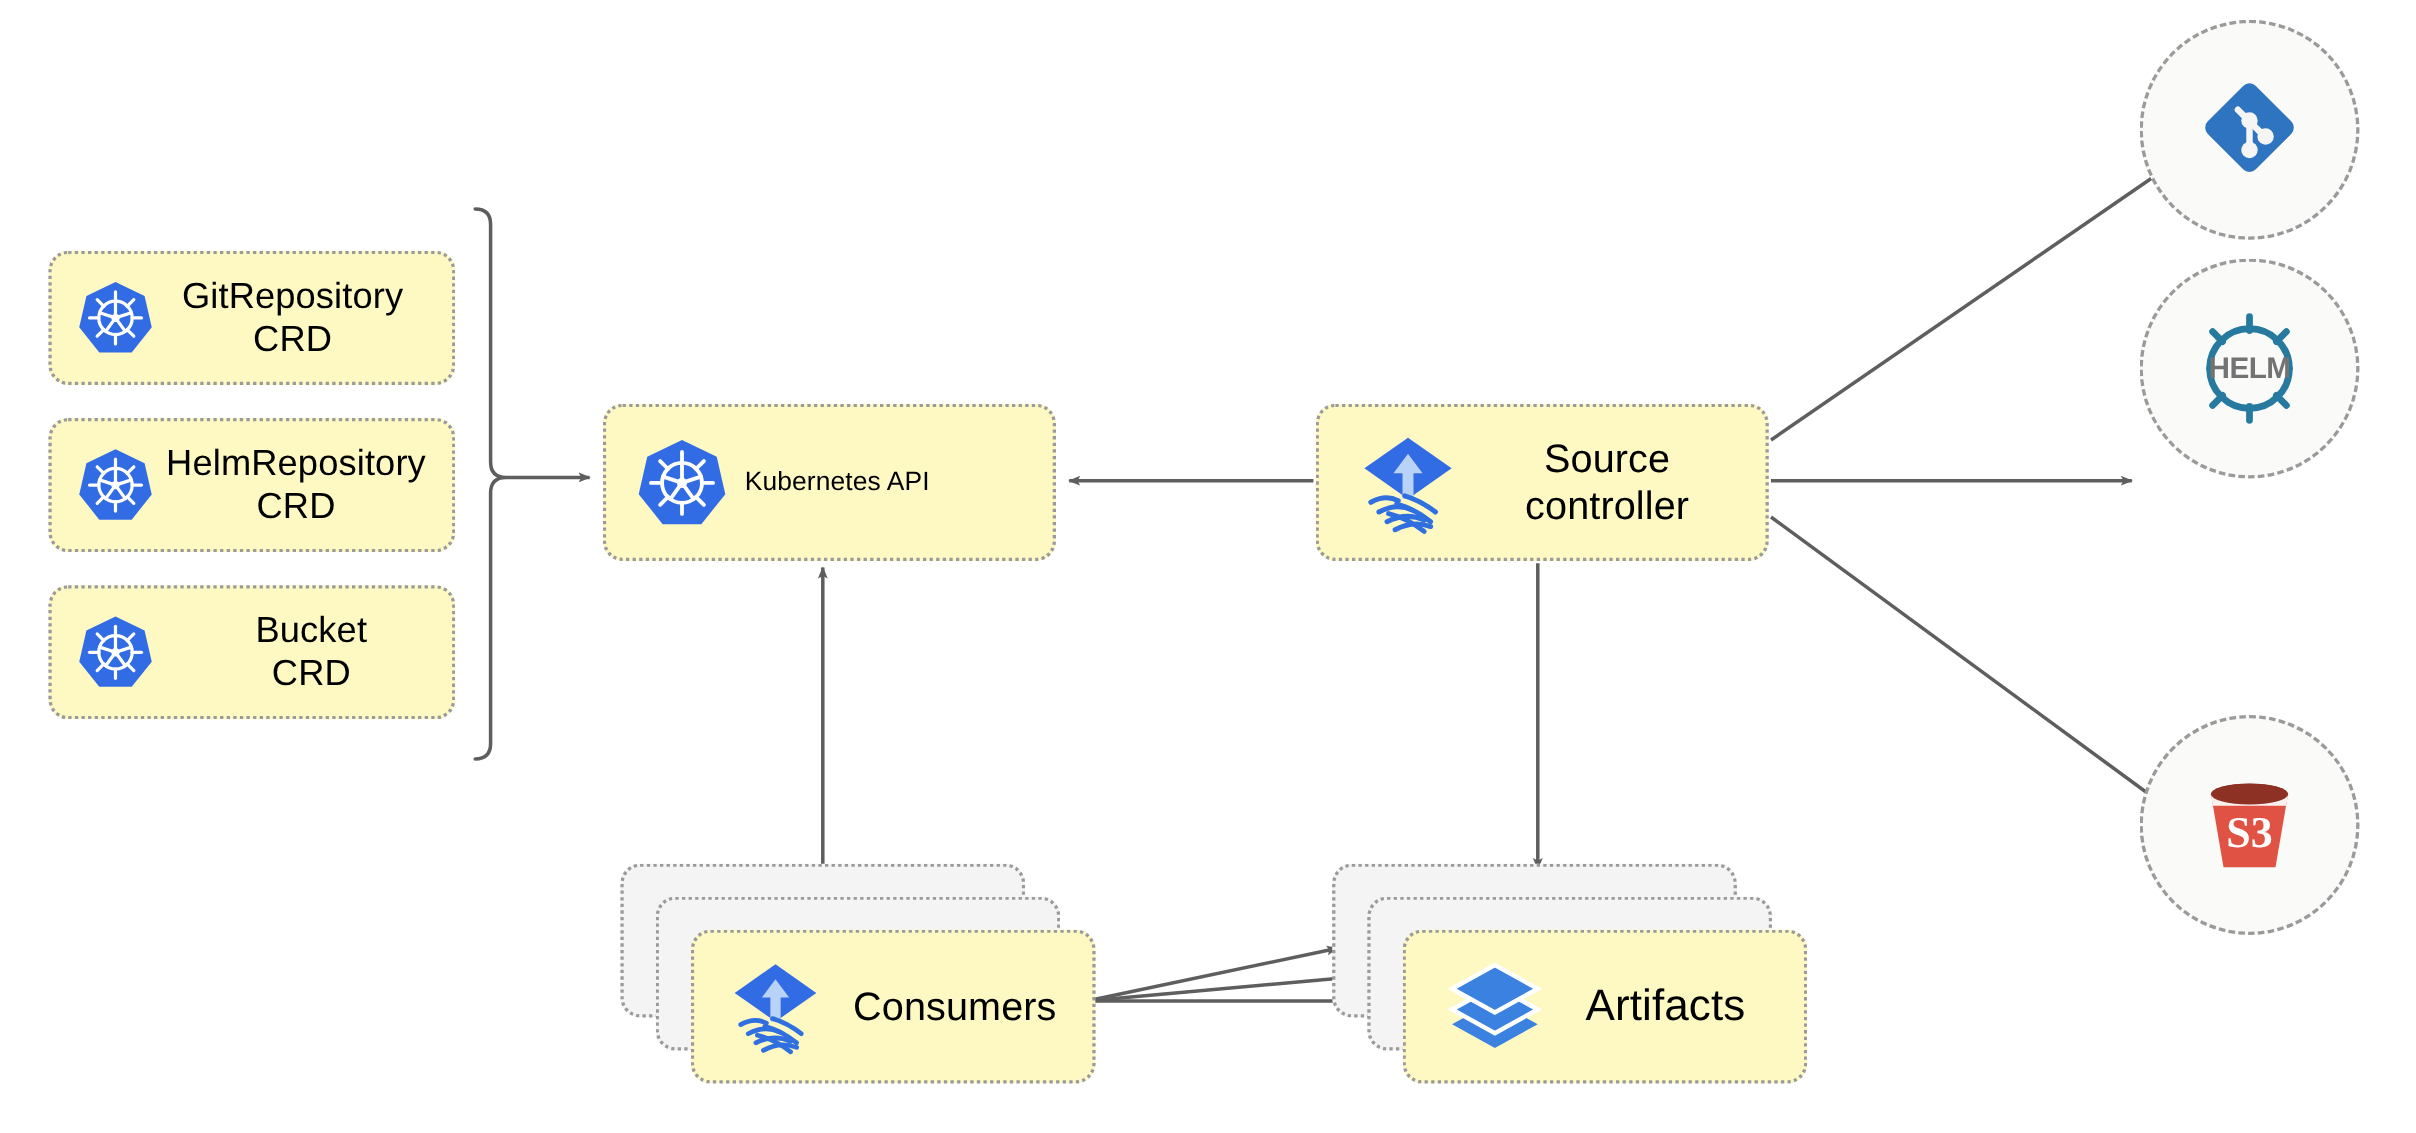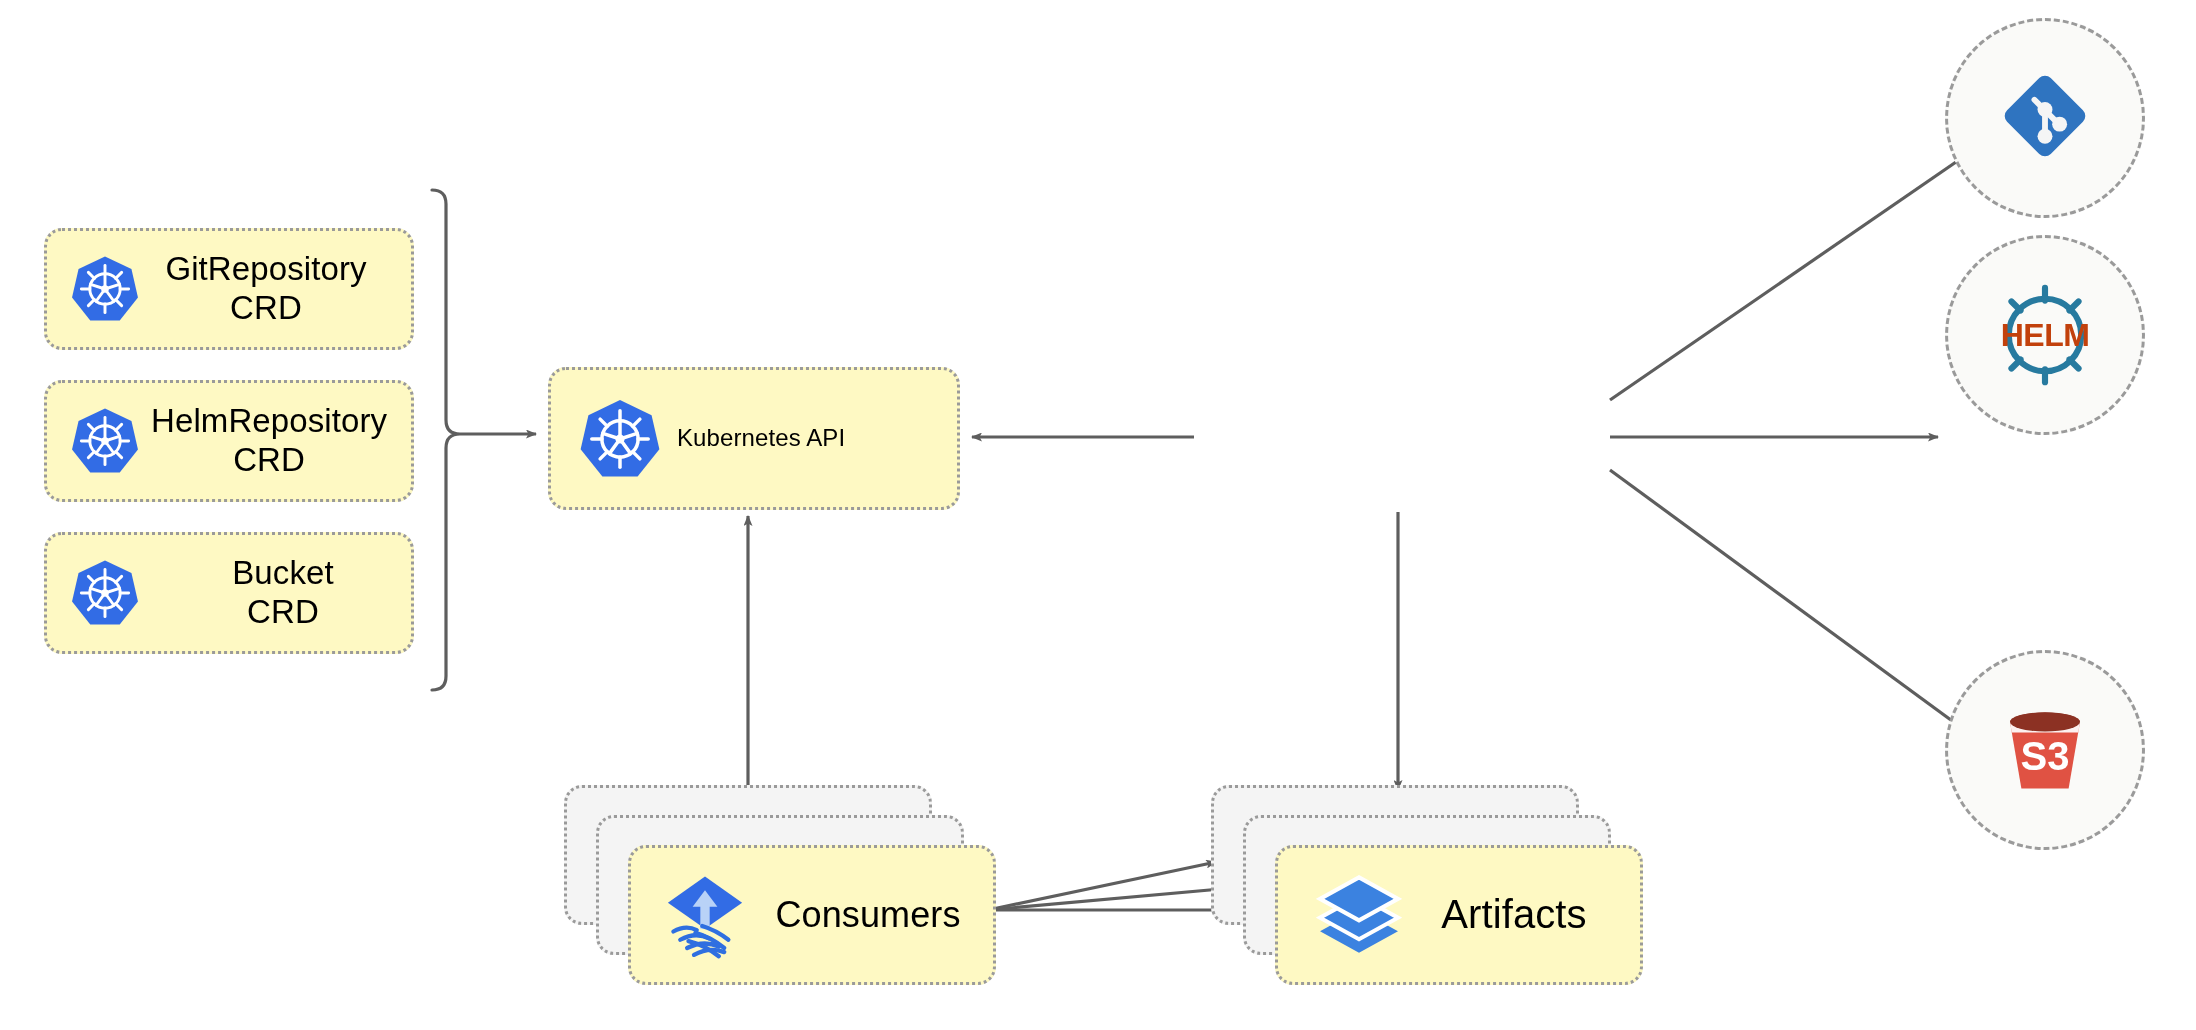--- a/index.html
+++ b/index.html
@@ -189,20 +189,39 @@
           <line x1="32" y1="32" x2="39.9" y2="42.9"></line>
           <line x1="32" y1="32" x2="24.1" y2="42.9"></line>
           <line x1="32" y1="32" x2="19.2" y2="27.8"></line>
         </g>
         <circle cx="32" cy="32" r="3.4" fill="#ffffff"></circle>
       </svg>
     </span>
     <span class="lbl">Kubernetes API</span>
   </div>
 
+  <div class="node" id="node-source-controller">
+    <span class="ico">
+      <svg viewBox="0 0 64 64" width="94" height="94">
+        <path d="M32 4 L59 23 L32 42 L5 23 Z" fill="#326ce5"></path>
+        <path d="M32 14 L41 26 L35.4 26 L35.4 42 L28.6 42 L28.6 26 L23 26 Z" fill="#b9d2f7"></path>
+        <g stroke="#2f6fe0" stroke-width="3.1" stroke-linecap="round" fill="none">
+          <path d="M9 44 q9 -5 17 -1"></path>
+          <path d="M14 50 q11 -6 21 -1"></path>
+          <path d="M19 56 q12 -6 23 -1"></path>
+          <path d="M24 61 q11 -6 22 -2"></path>
+          <path d="M30 40 q10 3 19 10"></path>
+          <path d="M25 45 q11 3 21 11"></path>
+          <path d="M20 51 q12 3 22 11"></path>
+        </g>
+      </svg>
+    </span>
+    <span class="lbl">Source
+controller</span>
+  </div>
 
   <div class="stack-ghost" style="left:564px;top:785px;width:368px;height:140px;"></div>
   <div class="stack-ghost g2" style="left:596px;top:815px;width:368px;height:140px;"></div>
   <div class="node" id="node-consumers">
     <span class="ico">
       <svg viewBox="0 0 64 64" width="88" height="88">
         <path d="M32 4 L59 23 L32 42 L5 23 Z" fill="#326ce5"></path>
         <path d="M32 14 L41 26 L35.4 26 L35.4 42 L28.6 42 L28.6 26 L23 26 Z" fill="#b9d2f7"></path>
         <g stroke="#2f6fe0" stroke-width="3.1" stroke-linecap="round" fill="none">
           <path d="M9 44 q9 -5 17 -1"></path>
@@ -255,30 +274,30 @@
           <path d="M32 32 m-20 0 a20 20 0 0 0 40 0"></path>
           <line x1="32" y1="6" x2="32" y2="13"></line>
           <line x1="32" y1="51" x2="32" y2="58"></line>
           <line x1="13.5" y1="13.5" x2="18.5" y2="18.5"></line>
           <line x1="45.5" y1="45.5" x2="50.5" y2="50.5"></line>
           <line x1="50.5" y1="13.5" x2="45.5" y2="18.5"></line>
           <line x1="18.5" y1="45.5" x2="13.5" y2="50.5"></line>
         </g>
       </svg>
       <span style="position:absolute;left:0;top:0;width:116px;height:116px;display:flex;align-items:center;justify-content:center;
-                   color:#c2410c;font-weight:bold;font-size:32px;letter-spacing:-0.5px;font-family:'Liberation Sans',sans-serif;">HELM</span>
+                   color:#737373;font-weight:bold;font-size:27px;letter-spacing:-0.5px;font-family:'Liberation Sans',sans-serif;">HELM</span>
     </span>
   </div>
 
   <div class="ext" id="ext-s3">
     <span style="position:relative;display:block;width:112px;height:112px;">
       <svg viewBox="0 0 64 64" width="112" height="112" style="display:block;">
         <path d="M12 16 L52 16 L45.5 54 L18.5 54 Z" fill="#e05243"></path>
         <ellipse cx="32" cy="16" rx="20" ry="5.6" fill="#8c3123"></ellipse>
         <path d="M12 16 L52 16 L51 22 L13 22 Z" fill="#ffffff" opacity="0.92"></path>
         <ellipse cx="32" cy="16" rx="20" ry="5.4" fill="#8c3123"></ellipse>
       </svg>
       <span style="position:absolute;left:0;top:6px;width:112px;height:112px;display:flex;align-items:center;justify-content:center;
-                   color:#ffffff;font-weight:bold;font-size:40px;font-family:Liberation Sans, sans-serif;">S3</span>
+                   color:#ffffff;font-weight:bold;font-size:40px;font-family:Liberation Serif, serif;">S3</span>
     </span>
   </div>
 
 </div>
 
 </body></html>

